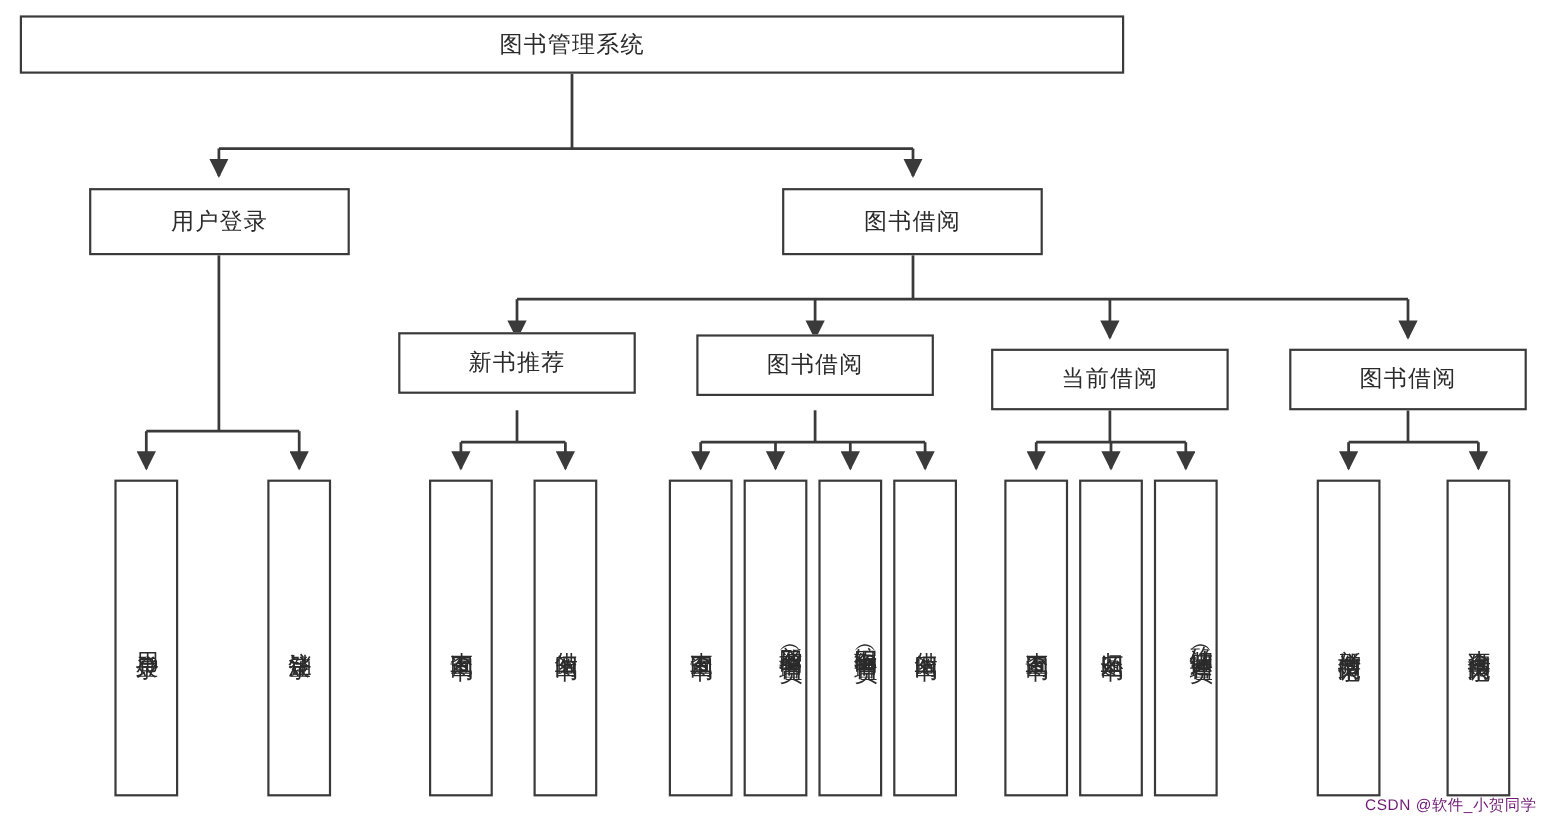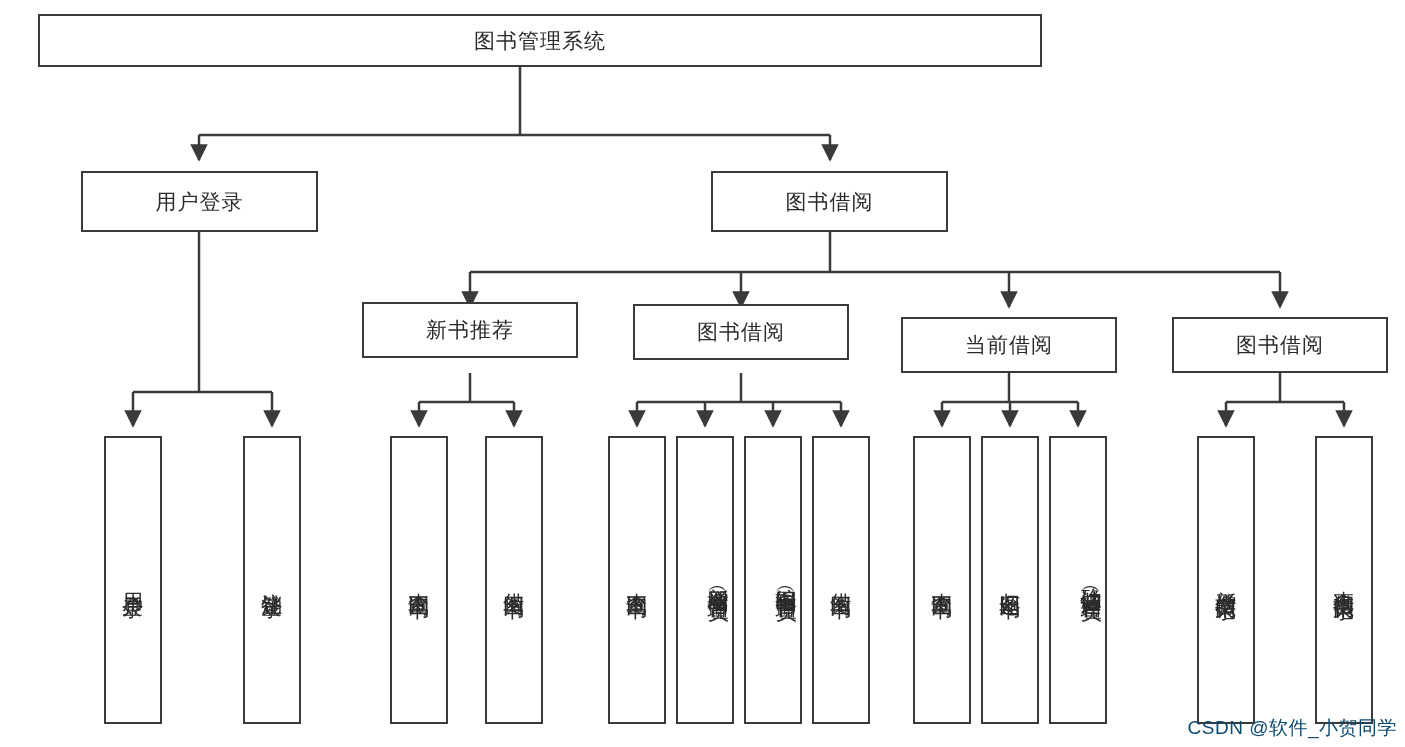--- a/index.html
+++ b/index.html
@@ -55,22 +55,22 @@
     align-items: flex-start;
     justify-content: center;
   }
   .node.vert.centered {
     align-items: center;
   }
   .watermark {
     position: absolute;
     right: 8px;
     bottom: 6px;
-    font-size: 19px;
-    color: #0c4a6e;
+    font-size: 14px;
+    color: #701a75;
     letter-spacing: 0.5px;
     white-space: nowrap;
     user-select: none;
   }
 </style>
 </head>
 <body>
 
 <div id="diagram-root">
 
@@ -117,38 +117,38 @@
       <path d="M 1010 402 L 1010 426" marker-end="url(#arrow)"></path>
       <path d="M 1078 402 L 1078 426" marker-end="url(#arrow)"></path>
 
       <path d="M 1280 373 L 1280 402"></path>
       <path d="M 1226 402 L 1344 402"></path>
       <path d="M 1226 402 L 1226 426" marker-end="url(#arrow)"></path>
       <path d="M 1344 402 L 1344 426" marker-end="url(#arrow)"></path>
     </g>
   </svg>
 
-  <div class="node horiz" style="left:18px; top:14px; width:1004px; height:53px;margin-left:20px;">
+  <div class="node horiz" style="left:18px; top:14px; width:1004px; height:53px;">
     <span>图书管理系统</span>
   </div>
 
   <div class="node horiz" style="left:81px; top:171px; width:237px; height:61px;">
     <span>用户登录</span>
   </div>
   <div class="node horiz" style="left:711px; top:171px; width:237px; height:61px;">
     <span>图书借阅</span>
   </div>
 
   <div class="node horiz" style="left:362px; top:302px; width:216px; height:56px;">
     <span>新书推荐</span>
   </div>
   <div class="node horiz" style="left:633px; top:304px; width:216px; height:56px;">
     <span>图书借阅</span>
   </div>
-  <div class="node horiz" style="left:901px; top:317px; width:216px; height:56px;">
+  <div class="node horiz" style="left:901px; top:317px; width:216px; height:56px;font-family:Liberation Serif, serif;">
     <span>当前借阅</span>
   </div>
   <div class="node horiz" style="left:1172px; top:317px; width:216px; height:56px;">
     <span>图书借阅</span>
   </div>
 
   <div class="node vert centered" style="left:104px; top:436px; width:58px; height:288px;">
     <span>用户登录</span>
   </div>
   <div class="node vert centered" style="left:243px; top:436px; width:58px; height:288px;">

